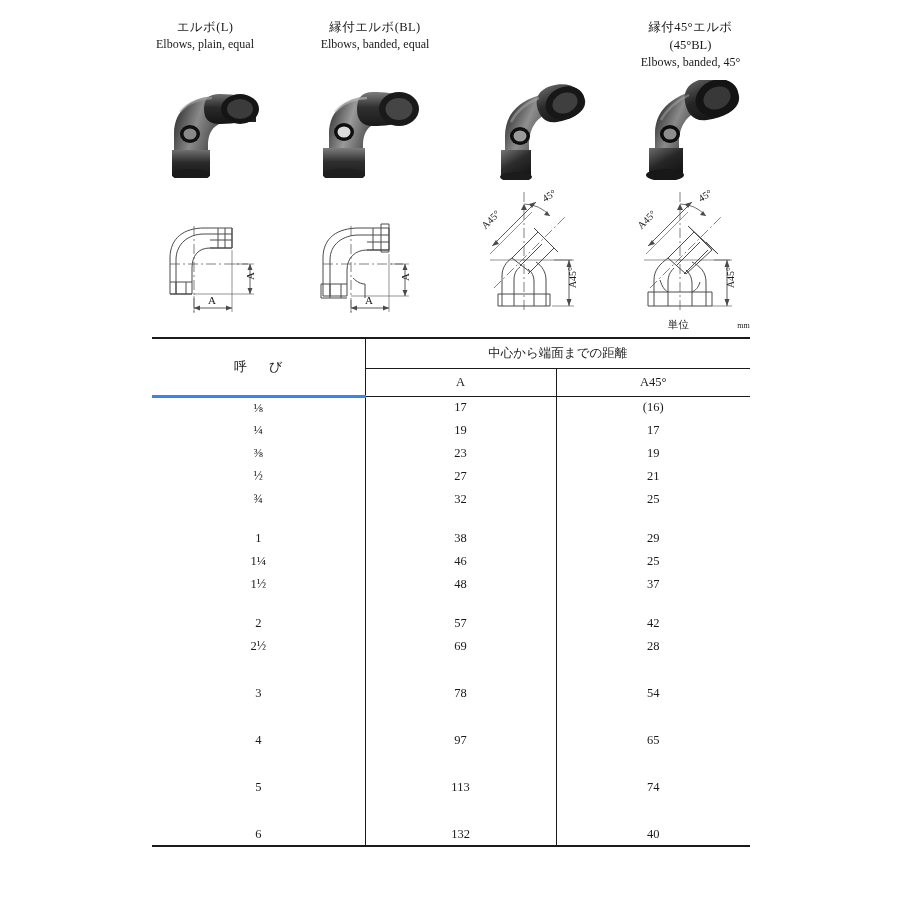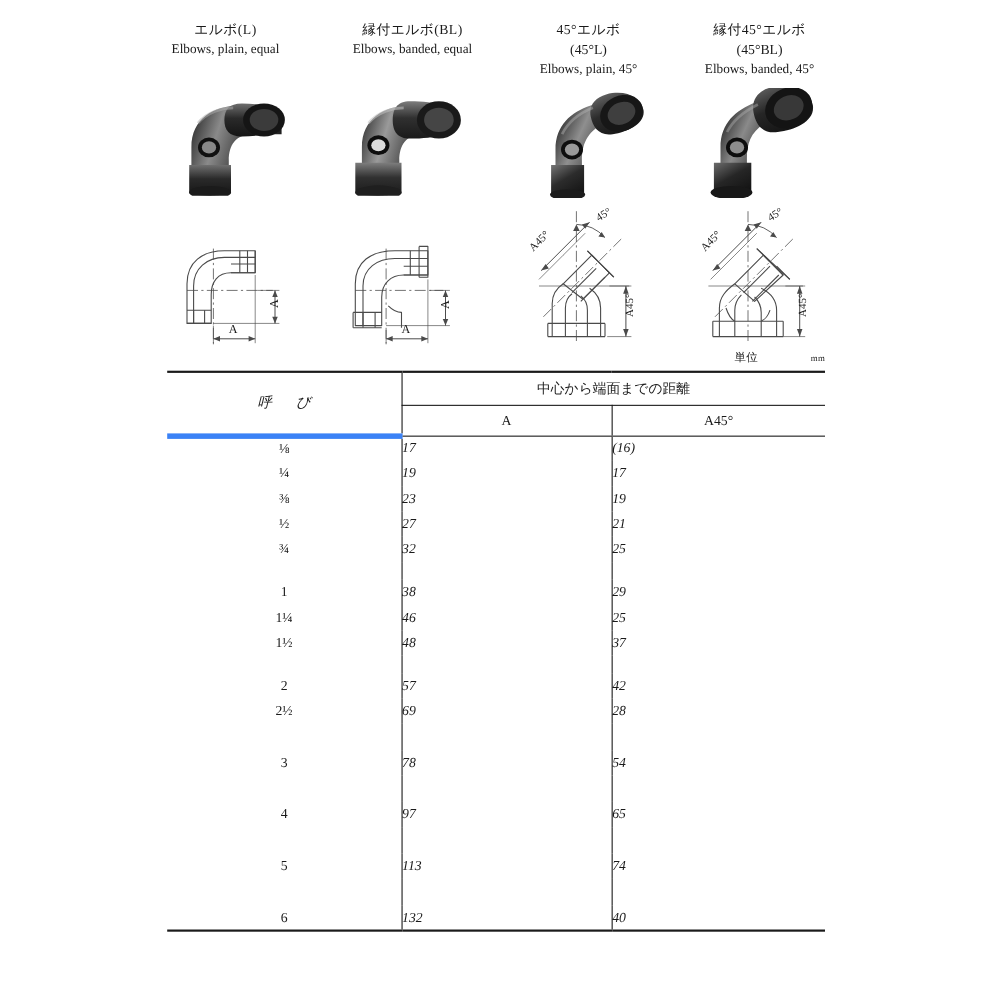--- a/index.html
+++ b/index.html
@@ -77,46 +77,41 @@
   }
   .th-sub {
     text-align: center;
     font-size: 12.5px;
     height: 28px;
   }
   .col-a   { width: 191px; }
   .col-a45 { width: 194px; }
 
   td.c-name { text-align: center; }
-  td.c-val  { text-align: left; font-style: italic; }
+  td.c-val  { text-align: center; }
 
   tr.r { height: 23px; }
   tr.gap { height: 16px; }
   tr.gap2 { height: 24px; }
 </style>
 </head>
 <body>
 
 <div id="page">
 
   <div class="col-head" style="left:120px; top:18px; width:170px;">
     <div class="jp">エルボ(L)</div>
     <div class="en">Elbows, plain, equal</div>
   </div>
 
   <div class="col-head" style="left:285px; top:18px; width:180px;">
     <div class="jp">縁付エルボ(BL)</div>
     <div class="en">Elbows, banded, equal</div>
   </div>
 
-  <div class="col-head" style="left:460px; top:18px; width:150px;">
-    <div class="jp">45°エルボ</div>
-    <div class="paren">(45°L)</div>
-    <div class="en">Elbows, plain, 45°</div>
-  </div>
 
   <div class="col-head" style="left:608px; top:18px; width:165px;">
     <div class="jp">縁付45°エルボ</div>
     <div class="paren">(45°BL)</div>
     <div class="en">Elbows, banded, 45°</div>
   </div>
 
   <div class="photo" style="left:160px; top:88px;">
     <svg width="112" height="90" viewBox="0 0 112 90">
       <defs>
@@ -399,21 +394,21 @@
   </div>
 
   <table id="spec-table">
     <colgroup>
       <col class="th-name">
         <col class="col-a">
         <col class="col-a45">
     </colgroup>
     <thead>
       <tr>
-        <td class="th-name rule-top" rowspan="2" style="border-bottom:5px solid #3b82f6;font-style:italic;">
+        <td class="th-name rule-top" rowspan="2" style="border-bottom:3px solid #3b82f6;">
           <span>呼<span class="sp"></span>び</span>
         </td>
         <td class="th-group rule-top rule-thin vline-l" colspan="2">
           <span>中心から端面までの距離</span>
         </td>
       </tr>
       <tr>
         <td class="th-sub rule-thin vline-l">
           <span>A</span>
         </td>

